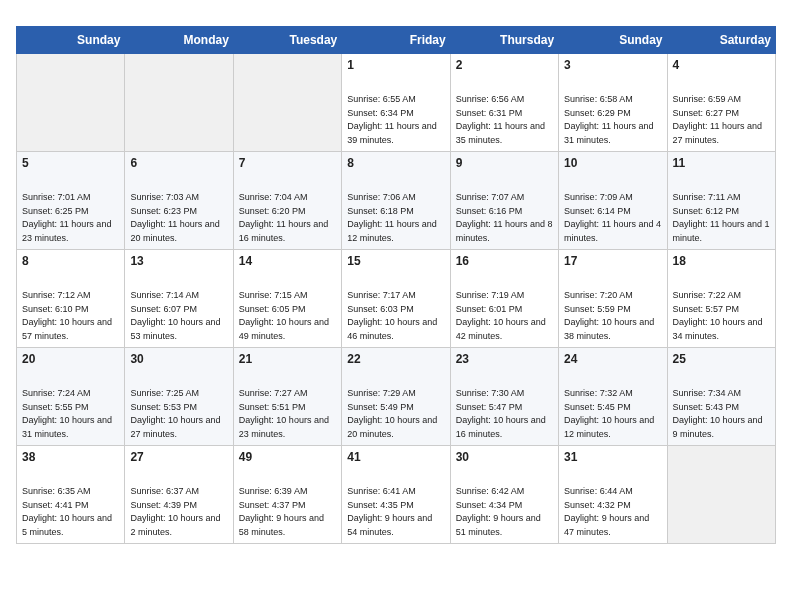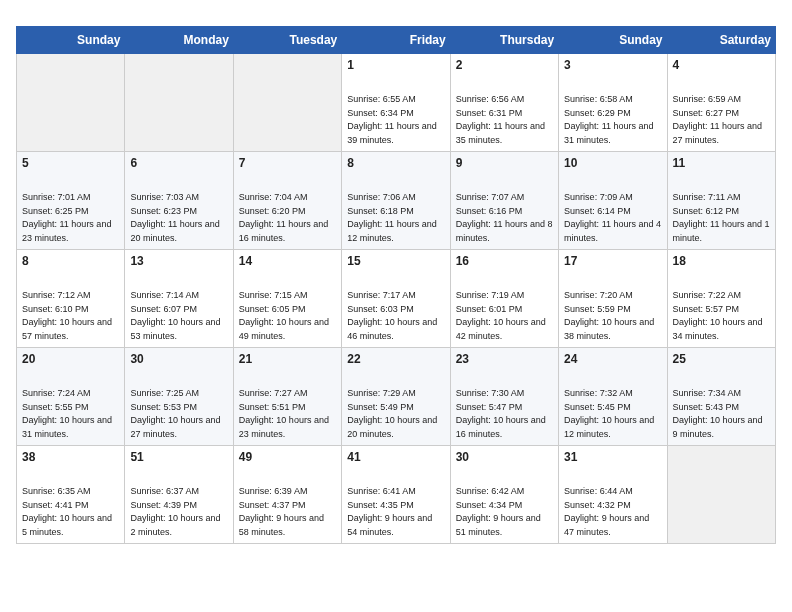--- a/index.html
+++ b/index.html
@@ -224,21 +224,21 @@
           <span class="day-number">25</span>
           <div class="day-info">Sunrise: 7:34 AM<br>Sunset: 5:43 PM<br>Daylight: 10 hours and 9 minutes.</div>
         </td>
       </tr>
       <tr>
         <td>
           <span class="day-number">38</span>
           <div class="day-info">Sunrise: 6:35 AM<br>Sunset: 4:41 PM<br>Daylight: 10 hours and 5 minutes.</div>
         </td>
         <td>
-          <span class="day-number">51</span>
+          <span class="day-number">27</span>
           <div class="day-info">Sunrise: 6:37 AM<br>Sunset: 4:39 PM<br>Daylight: 10 hours and 2 minutes.</div>
         </td>
         <td>
           <span class="day-number">49</span>
           <div class="day-info">Sunrise: 6:39 AM<br>Sunset: 4:37 PM<br>Daylight: 9 hours and 58 minutes.</div>
         </td>
         <td>
           <span class="day-number">41</span>
           <div class="day-info">Sunrise: 6:41 AM<br>Sunset: 4:35 PM<br>Daylight: 9 hours and 54 minutes.</div>
         </td>

